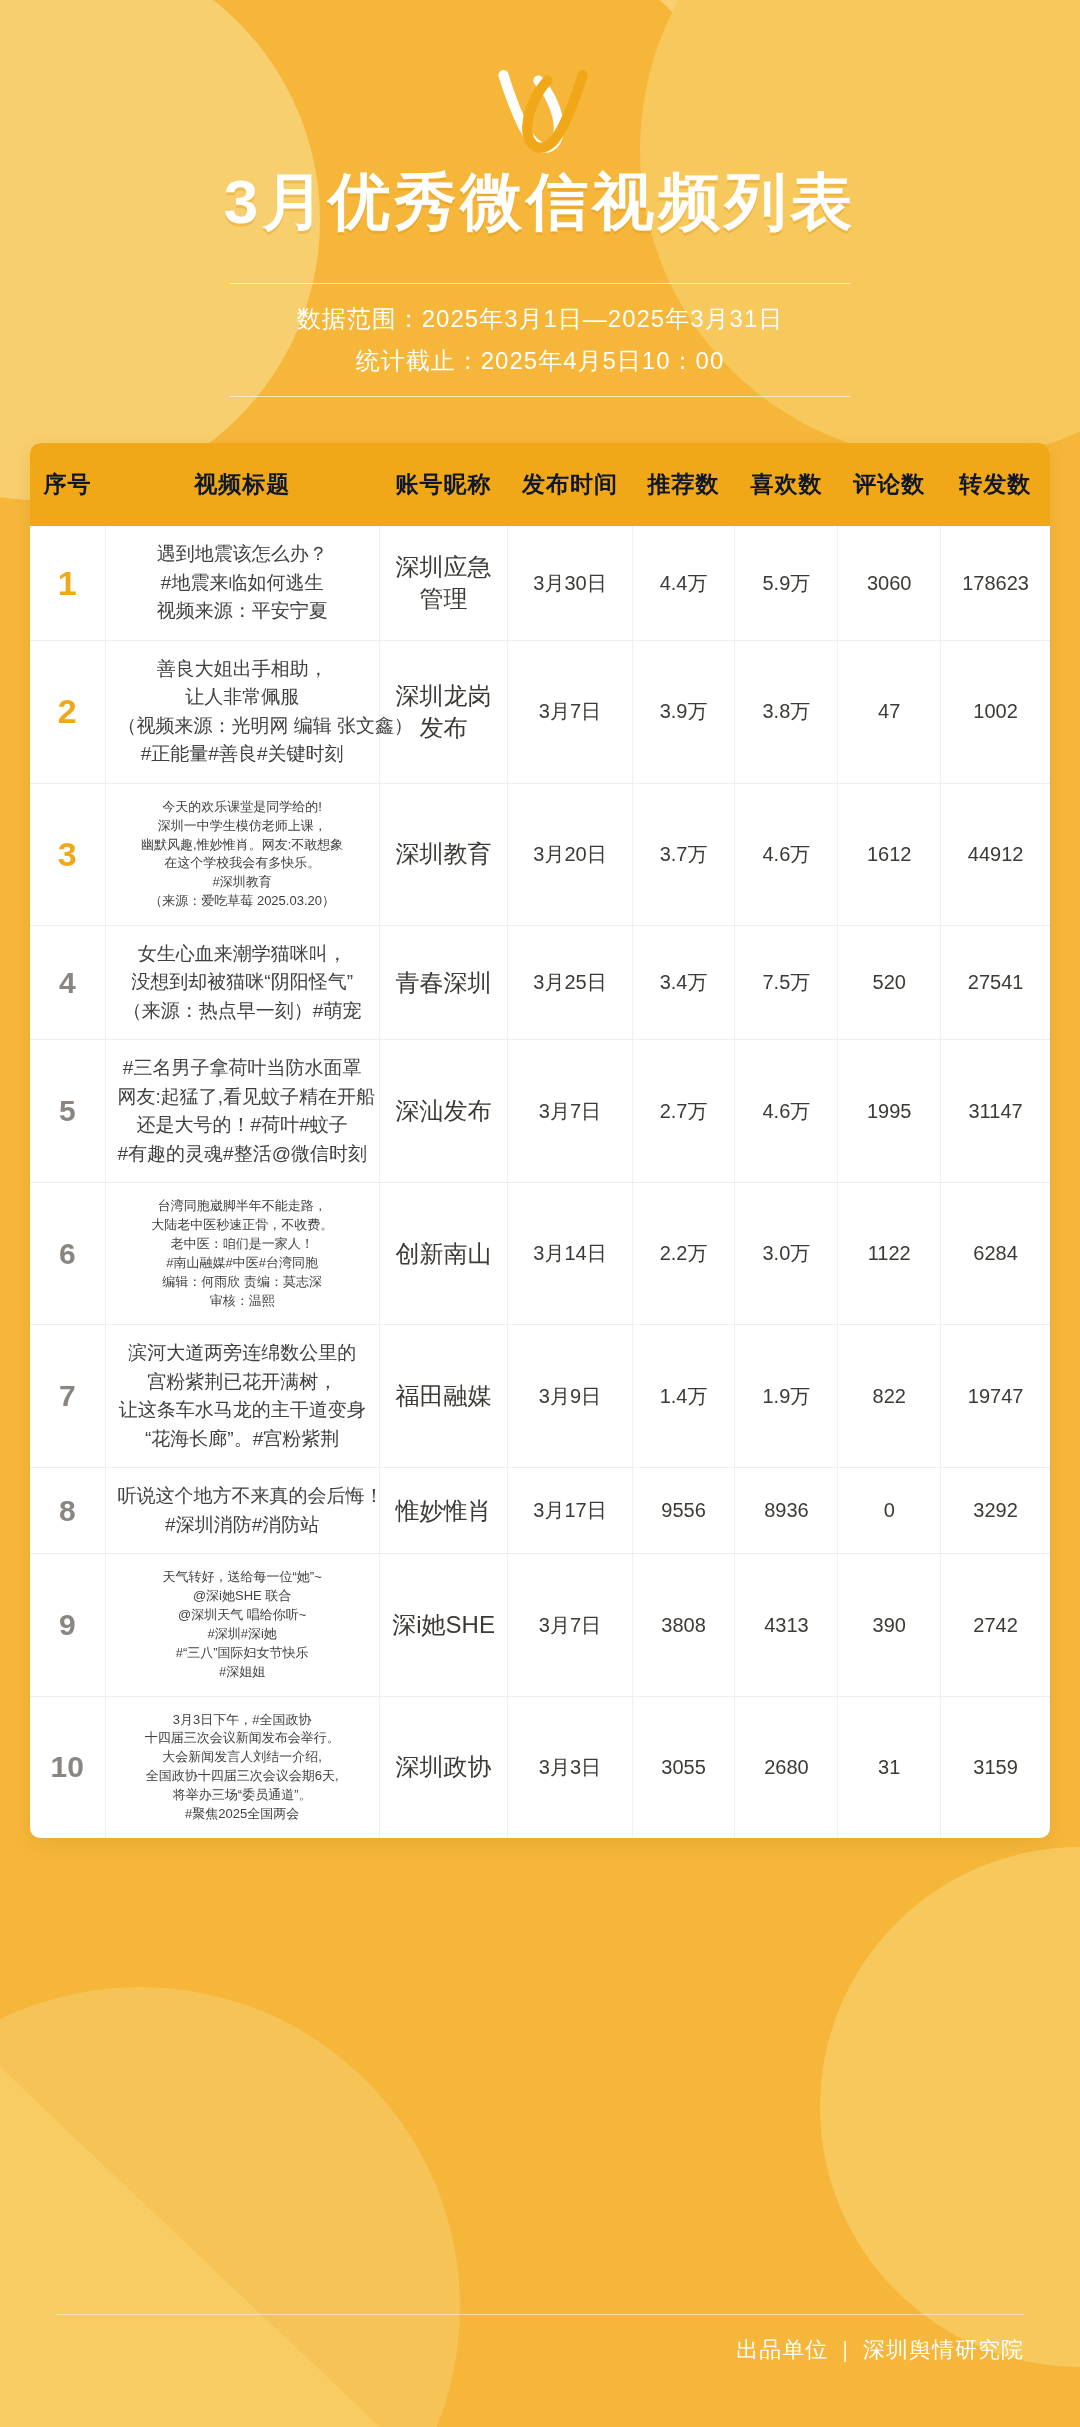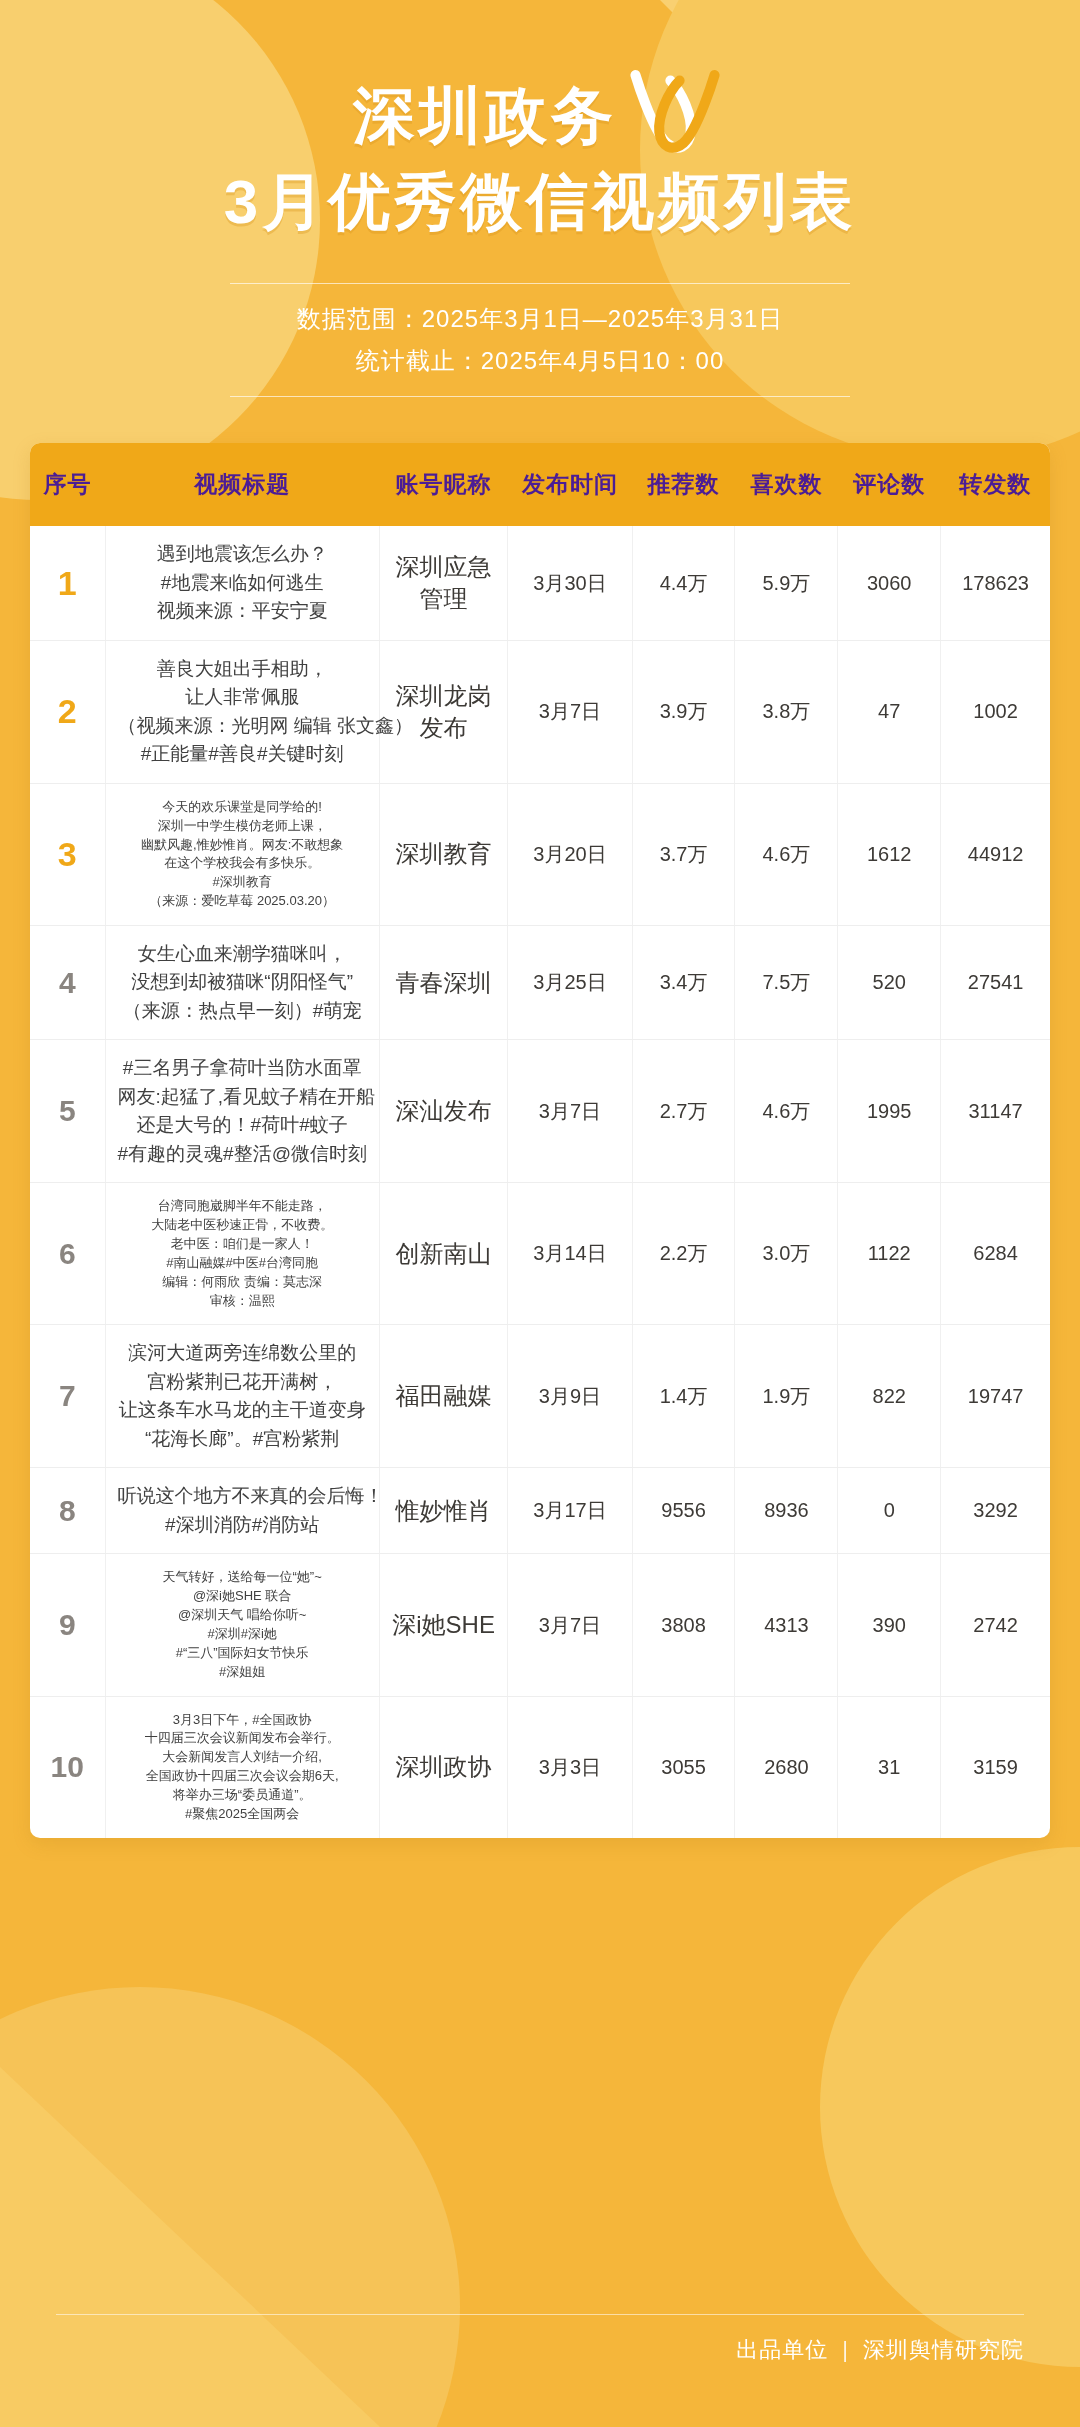--- a/index.html
+++ b/index.html
@@ -49,21 +49,21 @@
     color:#ffffff;font-size:24px;line-height:1.75;letter-spacing:1px;
   }
 
   
   .card{
     margin:46px 30px 0;background:#ffffff;border-radius:10px;overflow:hidden;
     box-shadow:0 6px 18px rgba(180,120,20,.18);
   }
   table{border-collapse:collapse;width:100%;table-layout:fixed;}
   thead th{
-    background:#f0a818;color:#4c1d95;font-size:23px;font-weight:bold;
+    background:#f0a818;color:#0f172a;font-size:23px;font-weight:bold;
     padding:26px 2px;text-align:center;letter-spacing:1px;
   }
   thead th.c0{width:66px;}
   thead th.c1{width:252px;}
   thead th.c2{width:116px;}
   thead th.c3{width:112px;}
   thead th.c4{width:92px;}
   thead th.c5{width:92px;}
   thead th.c6{width:92px;}
   thead th.c7{width:98px;}
@@ -101,21 +101,20 @@
   <div class="blob2"></div>
   <div class="blob3"></div>
   <div class="blob4"></div>
   <div class="curve2"></div>
 </div>
 
 <div class="page">
 
   <div class="header">
     <div class="title-row">
-      <span class="title-line">深圳政务</span>
       <span class="logo-mark">
         <svg viewBox="0 0 110 100" width="104" height="92" aria-hidden="true">
           <path d="M12 12 C12 12 30 72 46 86 C58 96 70 90 72 74 C74 56 62 30 50 18" fill="none" stroke="#ffffff" stroke-width="11" stroke-linecap="round" stroke-linejoin="round"></path>
           <path d="M98 12 C98 12 80 72 64 86 C52 96 40 90 38 74 C36 56 48 30 60 18" fill="none" stroke="#f0a818" stroke-width="11" stroke-linecap="round" stroke-linejoin="round"></path>
         </svg>
       </span>
     </div>
     <div class="title-row">
       <span class="title-line">3月优秀微信视频列表</span>
     </div>

